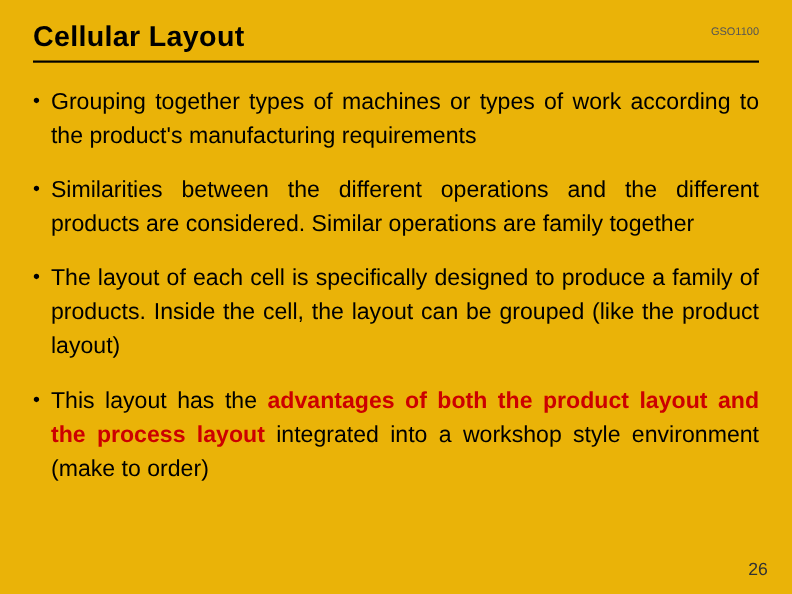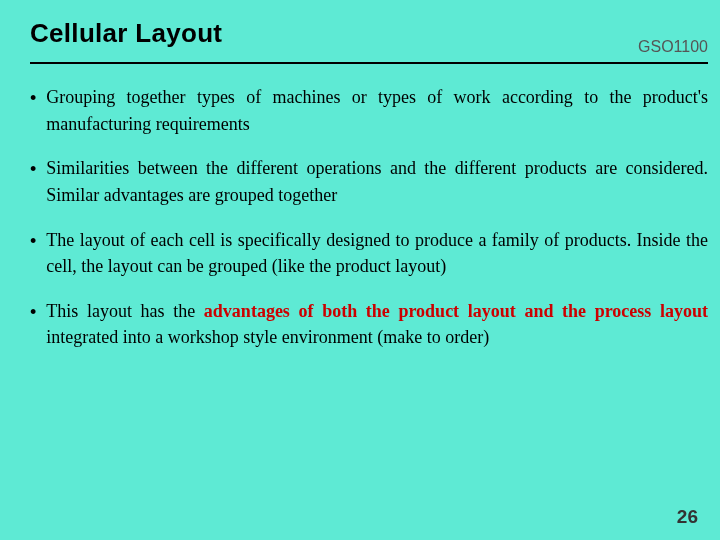--- a/index.html
+++ b/index.html
@@ -12,45 +12,45 @@
       width: 720px;
       height: 540px;
       background: #ffffff;
       font-family: Arial, sans-serif;
       overflow: hidden;
     }
 
     .slide {
       width: 720px;
       height: 540px;
-      background: #5eead4;
+      background: #eab308;
       position: relative;
-      padding: 18px 12px 18px 30px;
+      padding: 18px 30px 18px 30px;
     }
 
     .header {
       display: flex;
       justify-content: space-between;
       align-items: flex-start;
       border-bottom: 2px solid #000000;
       padding-bottom: 6px;
       margin-bottom: 20px;
     }
 
     .title {
       font-size: 26px;
       font-weight: bold;
       color: #000000;
       letter-spacing: 0.3px;
     }
 
     .slide-code {
-      font-size: 16px;
+      font-size: 10px;
       color: #555555;
-      margin-top: 20px;
+      margin-top: 6px;
     }
 
     .content {
       display: flex;
       flex-direction: column;
       gap: 18px;
     }
 
     .bullet-item {
       display: flex;
@@ -60,41 +60,39 @@
 
     .bullet-dot {
       font-size: 18px;
       color: #000000;
       line-height: 1.45;
       flex-shrink: 0;
       margin-top: 1px;
     }
 
     .bullet-text {
-      font-size: 18px;
+      font-size: 21px;
       color: #000000;
       line-height: 1.48;
       text-align: justify;
       flex: 1;
-      font-family: Liberation Serif, serif;
     }
 
     .bold-red {
       font-weight: bold;
       color: #cc0000;
       margin-top: 16px;
     }
 
     .page-number {
       position: absolute;
       bottom: 12px;
       right: 22px;
-      font-size: 19px;
+      font-size: 16px;
       color: #333333;
-      font-weight: bold;
     }
   </style>
 </head>
 <body>
 
 <div class="slide">
   <div class="header">
     <div class="title">Cellular Layout</div>
     <div class="slide-code">GSO1100</div>
   </div>
@@ -104,21 +102,21 @@
     <div class="bullet-item">
       <span class="bullet-dot">•</span>
       <span class="bullet-text">
         Grouping together types of machines or types of work according to the product's manufacturing requirements
       </span>
     </div>
 
     <div class="bullet-item">
       <span class="bullet-dot">•</span>
       <span class="bullet-text">
-        Similarities between the different operations and the different products are considered. Similar advantages are grouped together
+        Similarities between the different operations and the different products are considered. Similar operations are family together
       </span>
     </div>
 
     <div class="bullet-item">
       <span class="bullet-dot">•</span>
       <span class="bullet-text">
         The layout of each cell is specifically designed to produce a family of products. Inside the cell, the layout can be grouped (like the product layout)
       </span>
     </div>
 

